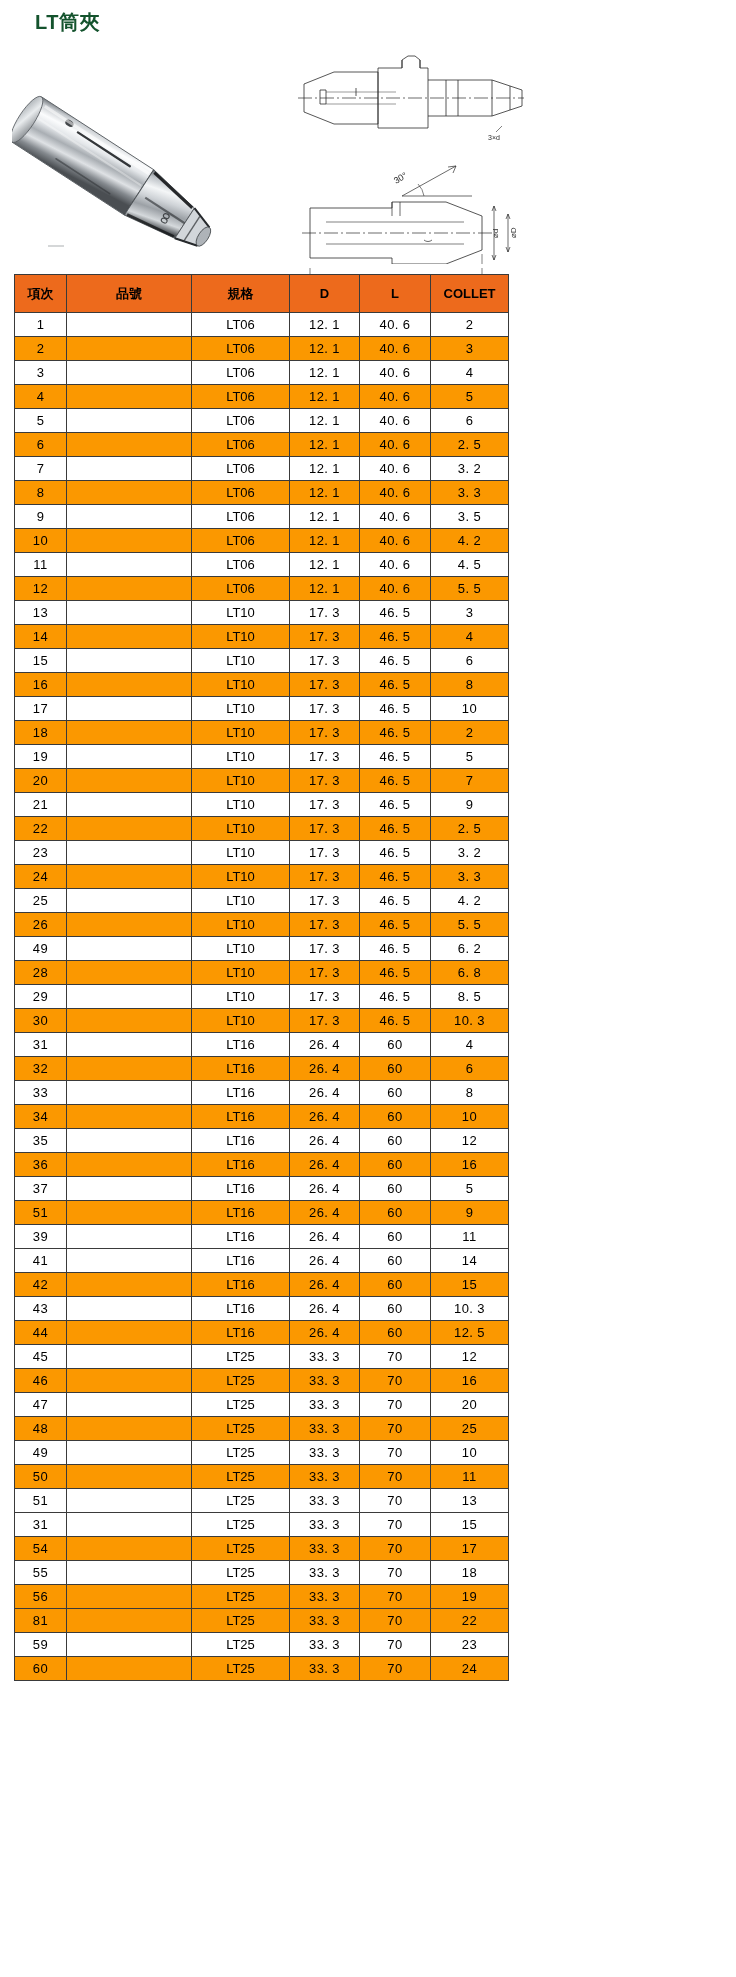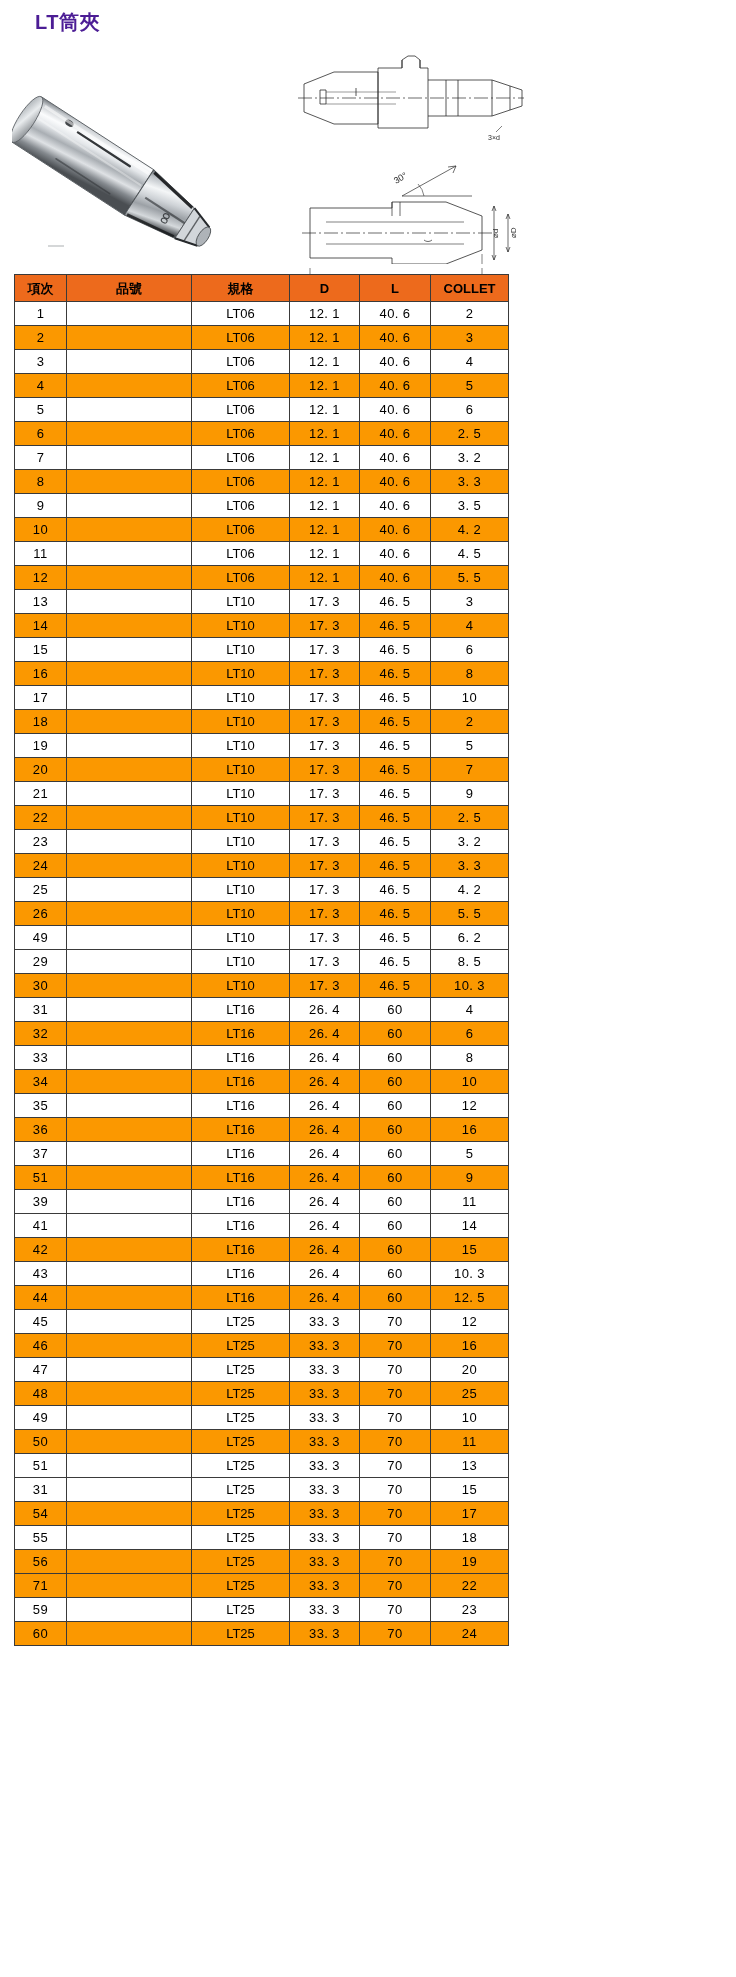--- a/index.html
+++ b/index.html
@@ -18,21 +18,21 @@
   }
 
   
   .page-title {
     position: absolute;
     left: 35px;
     top: 9px;
     font-size: 20px;
     font-weight: bold;
     letter-spacing: 0.5px;
-    color: #4c1d95;
+    color: #14532d;
     white-space: nowrap;
   }
 
   
   .illustration-band {
     position: absolute;
     left: 0;
     top: 38px;
     width: 736px;
     height: 230px;
@@ -80,21 +80,21 @@
     text-align: center;
     font-size: 13px;
     font-family: "Liberation Sans", sans-serif;
     white-space: nowrap;
     overflow: hidden;
   }
   table.spec-table thead th {
     background: #ED6A1C;
     color: #000000;
     font-weight: bold;
-    height: 27px;
+    height: 38px;
     line-height: 23px;
     font-size: 13px;
   }
   
   col.c-idx     { width: 52px;  }
   col.c-part    { width: 125px; }
   col.c-spec    { width: 98px;  }
   col.c-d       { width: 70px;  }
   col.c-l       { width: 71px;  }
   col.c-collet  { width: 78px;  }
@@ -494,20 +494,28 @@
           <td class="num">5. 5</td>
         </tr>
         <tr class="row-base">
           <td class="num">49</td>
           <td class="cell-empty"></td>
           <td>LT10</td>
           <td class="num">17. 3</td>
           <td class="num">46. 5</td>
           <td class="num">6. 2</td>
         </tr>
+        <tr class="row-alt">
+          <td class="num">28</td>
+          <td class="cell-empty"></td>
+          <td>LT10</td>
+          <td class="num">17. 3</td>
+          <td class="num">46. 5</td>
+          <td class="num">6. 8</td>
+        </tr>
         <tr class="row-base">
           <td class="num">29</td>
           <td class="cell-empty"></td>
           <td>LT10</td>
           <td class="num">17. 3</td>
           <td class="num">46. 5</td>
           <td class="num">8. 5</td>
         </tr>
         <tr class="row-alt">
           <td class="num">30</td>
@@ -703,21 +711,21 @@
         </tr>
         <tr class="row-alt">
           <td class="num">56</td>
           <td class="cell-empty"></td>
           <td>LT25</td>
           <td class="num">33. 3</td>
           <td class="num">70</td>
           <td class="num">19</td>
         </tr>
         <tr class="row-alt">
-          <td class="num">71</td>
+          <td class="num">81</td>
           <td class="cell-empty"></td>
           <td>LT25</td>
           <td class="num">33. 3</td>
           <td class="num">70</td>
           <td class="num">22</td>
         </tr>
         <tr class="row-base">
           <td class="num">59</td>
           <td class="cell-empty"></td>
           <td>LT25</td>

